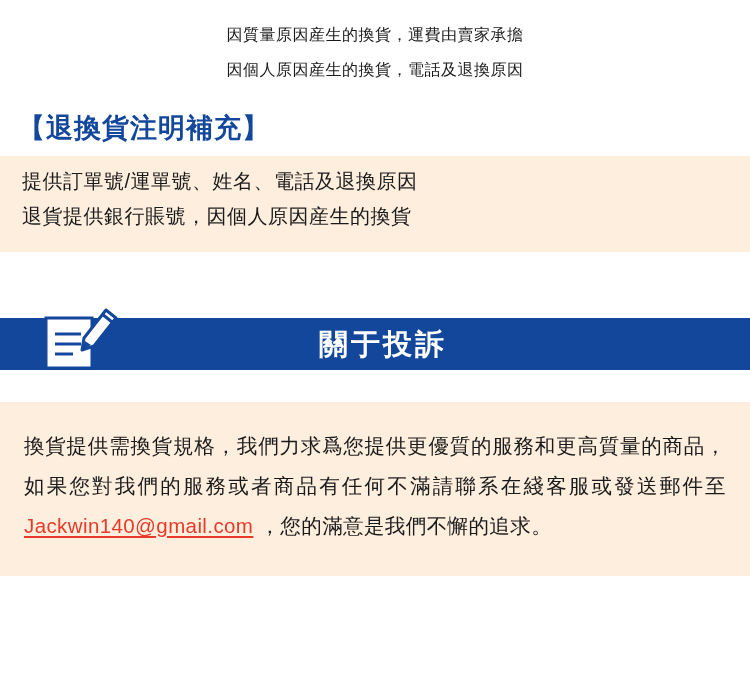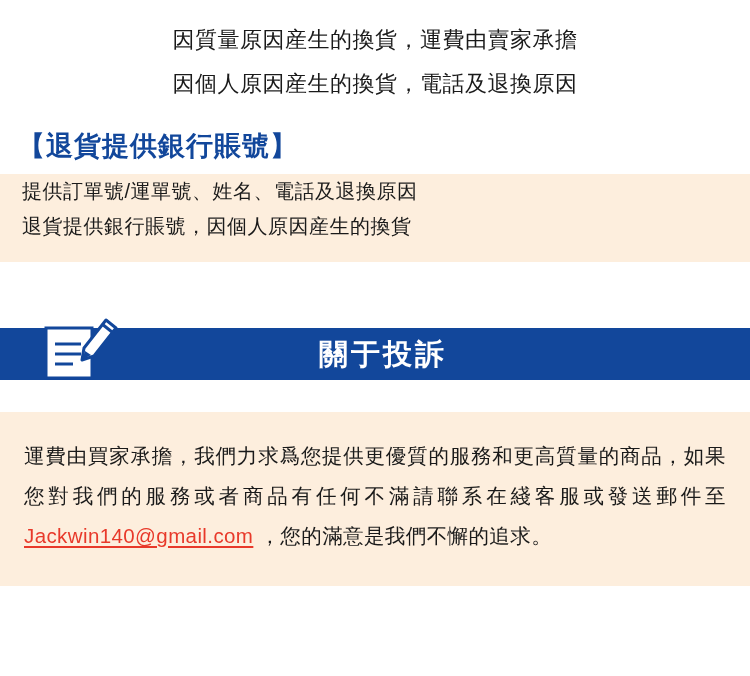--- a/index.html
+++ b/index.html
@@ -18,41 +18,41 @@
     width: 750px;
     height: 676px;
     box-sizing: border-box;
   }
 
   
   .top-lines {
     padding: 18px 0 0 0;
   }
   .top-line {
-    font-size: 22px;
+    font-size: 16px;
     color: #1a1a1a;
     letter-spacing: 0.5px;
     text-align: center;
     line-height: 1.55;
     padding: 5px 16px;
   }
 
   
   .bracket-heading {
     font-size: 27px;
     font-weight: bold;
     color: #12479b;
     letter-spacing: 1px;
     margin: 22px 0 10px 18px;
   }
 
   
   .note-block {
     background: #fdeedd;
-    padding: 0 0 18px 0;
+    padding: 8px 0 18px 0;
   }
   .note-line {
     font-size: 20px;
     color: #1a1a1a;
     letter-spacing: 0.5px;
     line-height: 1.75;
     padding-left: 22px;
   }
 
   
@@ -115,21 +115,21 @@
 </head>
 <body>
 
 <div class="page">
 
   <div class="top-lines">
     <div class="top-line">因質量原因産生的換貨，運費由賣家承擔</div>
     <div class="top-line">因個人原因産生的換貨，電話及退換原因</div>
   </div>
 
-  <div class="bracket-heading">【退貨提供銀行賬號】</div>
+  <div class="bracket-heading">【退換貨注明補充】</div>
 
   <div class="note-block">
     <div class="note-line">提供訂單號/運單號、姓名、電話及退換原因</div>
     <div class="note-line">退貨提供銀行賬號，因個人原因産生的換貨</div>
   </div>
 
   <div class="banner-wrap">
     <div class="banner"></div>
     <div class="banner-title">關于投訴</div>
     <span class="banner-icon">
@@ -142,16 +142,16 @@
         <line x1="19" y1="60" x2="37" y2="60" stroke="#12479b" stroke-width="3"></line>
 
         <path d="M48 44 L70 16 L80 24 L58 52 L46 56 Z" fill="#ffffff" stroke="#12479b" stroke-width="3" stroke-linejoin="round"></path>
         <path d="M46 56 L49 47 L55 51 Z" fill="#12479b"></path>
         <line x1="66" y1="20" x2="76" y2="28" stroke="#12479b" stroke-width="3"></line>
       </svg>
     </span>
   </div>
 
   <div class="complaint-block">
-    <p class="complaint-text"><span>運費由買家承擔，我們力求爲您提供更優質的服務和更高質量的商品，如果您對我們的服務或者商品有任何不滿請聯系在綫客服或發送郵件至 </span><a class="email-link" href="#">Jackwin140@gmail.com</a><span> ，您的滿意是我們不懈的追求。</span></p>
+    <p class="complaint-text"><span>換貨提供需換貨規格，我們力求爲您提供更優質的服務和更高質量的商品，如果您對我們的服務或者商品有任何不滿請聯系在綫客服或發送郵件至 </span><a class="email-link" href="#">Jackwin140@gmail.com</a><span> ，您的滿意是我們不懈的追求。</span></p>
   </div>
 
 </div>
 
 </body></html>

